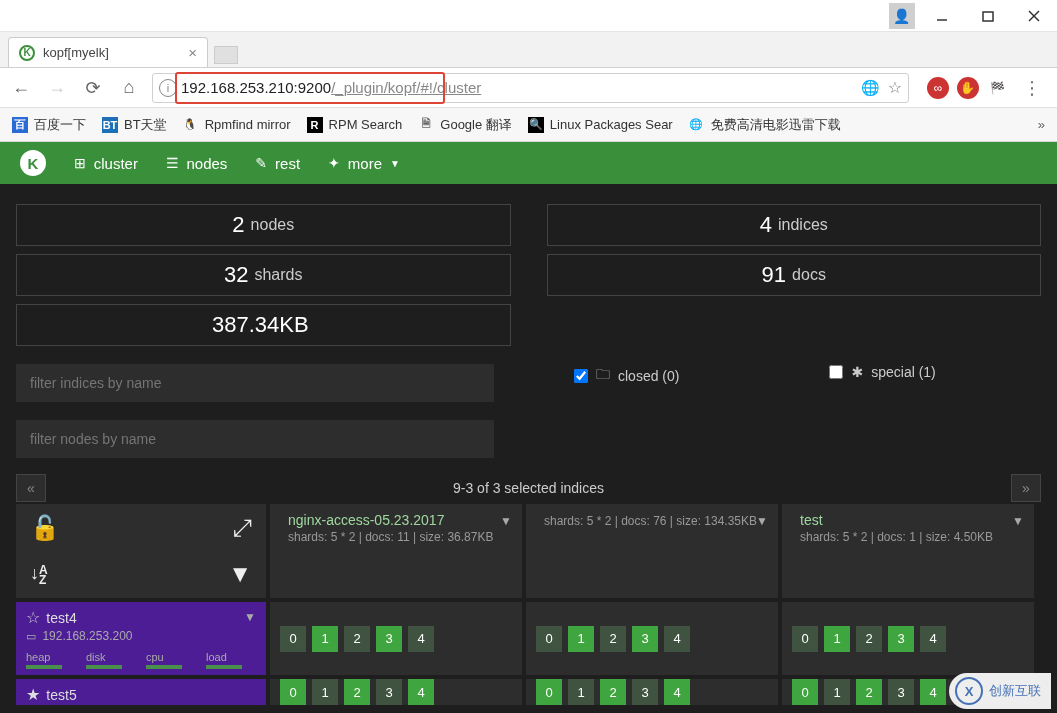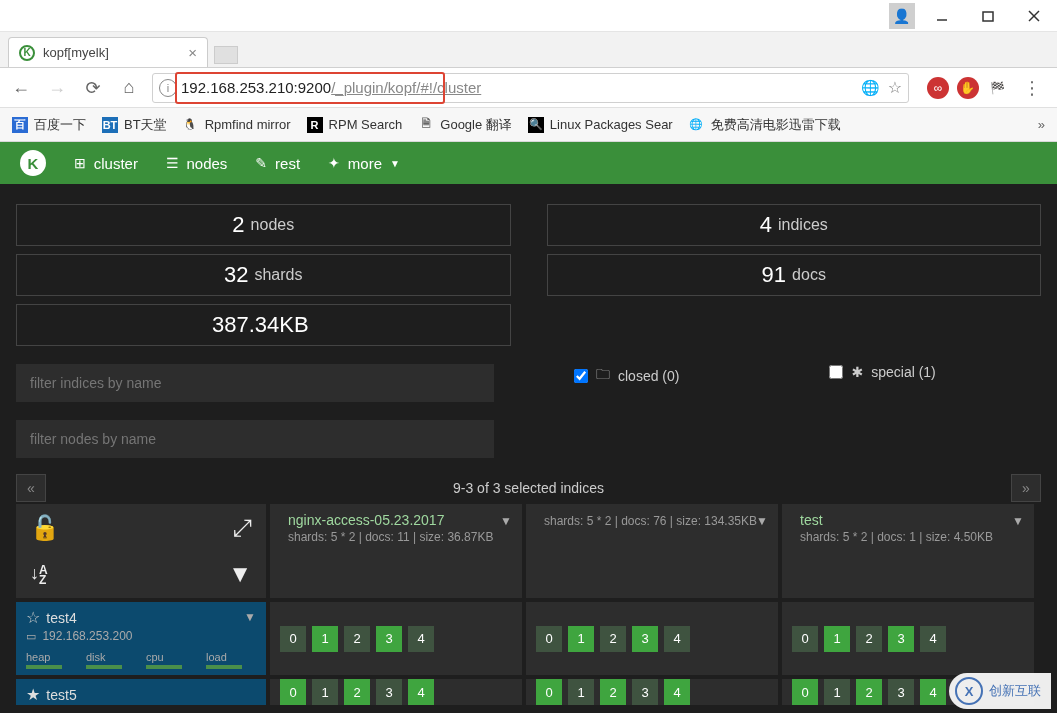--- a/index.html
+++ b/index.html
@@ -61,21 +61,21 @@
 
 .grid { display:grid; grid-template-columns: 250px 252px 252px 252px; gap:4px; margin-top:8px; }
 .tool-cell { background:#2d2d2d; padding:10px 14px; display:flex; flex-direction:column; gap:18px; }
 .tool-row1, .tool-row2 { display:flex; justify-content:space-between; align-items:center; }
 .big-icon { font-size:24px; color:#eee; }
 .idx-cell { background:#2d2d2d; padding:8px 18px 14px; position:relative; }
 .idx-name { color:#9fd89f; font-size:14px; }
 .idx-meta { color:#999; font-size:12px; margin-top:2px; }
 .idx-caret { position:absolute; right:10px; top:10px; color:#aaa; font-size:12px; }
 
-.node-cell { background:#0c4a6e; padding:6px 10px; position:relative; }
+.node-cell { background:#4c1d95; padding:6px 10px; position:relative; }
 .node-name { color:#ddd; font-size:14px; }
 .node-ip { color:#aaa; font-size:12px; }
 .star { color:#ccc; margin-right:6px; }
 .node-caret { position:absolute; right:10px; top:8px; color:#aaa; font-size:12px; }
 .meters { display:flex; gap:24px; margin-top:8px; font-size:11px; color:#aaa; }
 .meter { display:flex; flex-direction:column; gap:2px; }
 .bar { width:36px; height:4px; background:#4a8f4a; }
 
 .shard-cell { background:#2d2d2d; display:flex; align-items:center; gap:6px; padding:0 10px; }
 .shard { width:26px; height:26px; display:flex; align-items:center; justify-content:center; font-size:13px; color:#fff; }

